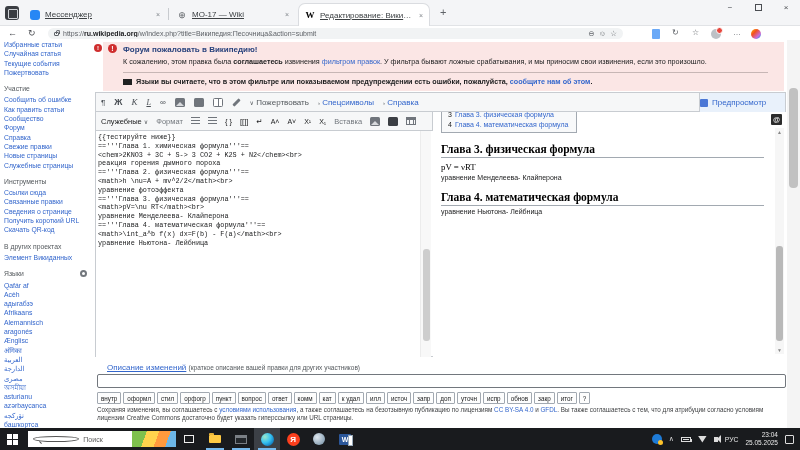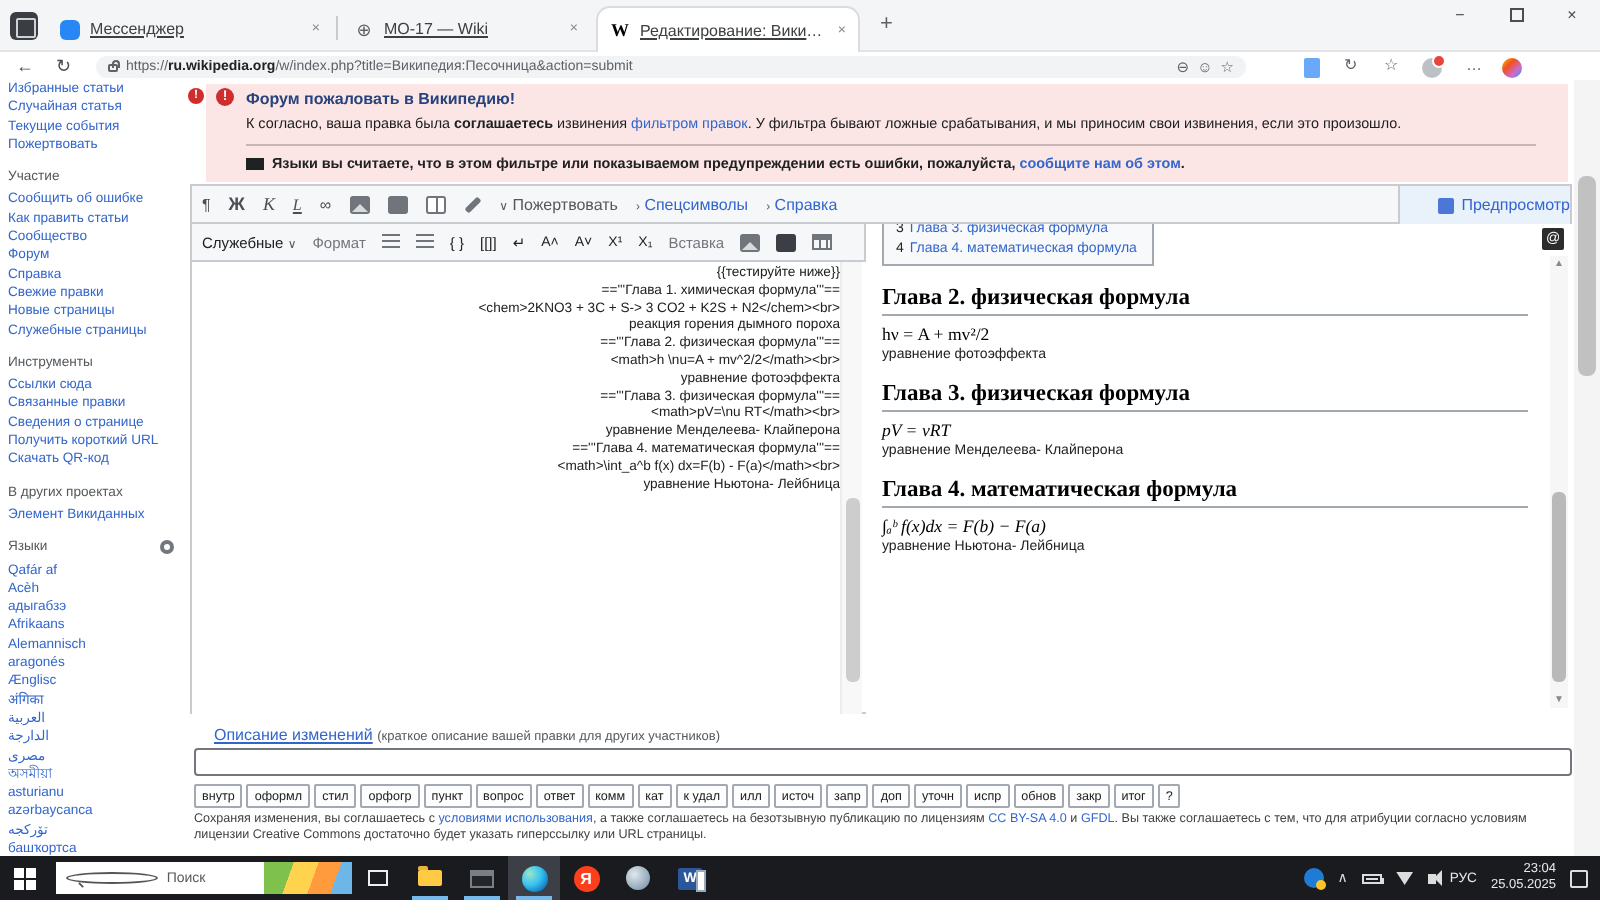--- a/index.html
+++ b/index.html
@@ -59,31 +59,31 @@
   .tb-bold{font-weight:bold;font-size:9px;}
   .tb-italic{font-family:"Liberation Serif",serif;font-style:italic;font-size:9px;}
   .tb-sig{font-family:"Liberation Serif",serif;font-style:italic;text-decoration:underline;font-size:8px;}
   .mini{width:10px;height:9px;background:#70757c;border-radius:1.5px;position:relative;}
   .mini.img::after{content:"";position:absolute;left:1px;bottom:1px;border-left:4px solid transparent;border-right:4px solid transparent;border-bottom:4px solid #d8dadd;}
   .mini.book{background:#fff;border:1px solid #70757c;}
   .mini.book::after{content:"";position:absolute;left:4px;top:0;width:1px;height:100%;background:#70757c;}
   .pencil{width:9px;height:3px;background:#70757c;transform:rotate(-45deg);border-radius:1px;}
   .menu-link{color:#36c;}
   .tb-caret{font-size:6px;color:#54595d;}
-  #previewBtn{position:absolute;right:0;top:0;height:19px;width:86px;background:#e9f1fb;border-left:1px solid #c8ccd1;display:flex;align-items:center;justify-content:flex-end;gap:4px;font-size:8px;color:#36c;}
+  #previewBtn{position:absolute;right:0;top:0;height:19px;width:86px;background:#e9f1fb;border-left:1px solid #c8ccd1;display:flex;align-items:center;justify-content:flex-start;gap:4px;font-size:8px;color:#36c;}
   .pv-ic{width:8px;height:8px;background:#4b77d6;border-radius:1px;}
   #tb2{position:absolute;left:0;top:19px;width:337px;height:19px;background:#f6f7f8;border-right:1px solid #c8ccd1;border-bottom:1px solid #c8ccd1;display:flex;align-items:center;padding-left:5px;gap:8px;font-size:7.5px;color:#202122;}
   #tb2 .lbl{color:#72777d;}
   .list-ic{width:9px;height:8px;background:repeating-linear-gradient(#70757c 0 1px,transparent 1px 3px);}
   .tbl-ic{width:10px;height:8px;border:1px solid #70757c;background:linear-gradient(#70757c 0 2px,transparent 2px),repeating-linear-gradient(90deg,transparent 0 2.5px,#70757c 2.5px 3.5px);}
   .mini.dark{background:#3b3e44;}
   .supsub{font-size:7px;}
 
   
-  #wikitext{position:absolute;left:0;top:38px;width:324px;height:226px;border:none;resize:none;outline:none;font-family:Liberation Sans, sans-serif;font-size:6.8px;line-height:8.8px;color:#202122;padding:2px 0 0 2px;overflow:hidden;background:#fff;text-align:right;}
+  #wikitext{position:absolute;left:0;top:38px;width:324px;height:226px;border:none;resize:none;outline:none;font-family:Liberation Mono, monospace;font-size:6.8px;line-height:8.8px;color:#202122;padding:2px 0 0 2px;overflow:hidden;background:#fff;}
   #ta-scroll{position:absolute;left:324px;top:38px;width:11px;height:226px;background:#f8f8f8;border-left:1px solid #ececec;}
   #ta-thumb{position:absolute;left:2px;top:118px;width:7px;height:92px;background:#cdcdcd;border-radius:3px;}
 
   
   #preview{position:absolute;left:337px;top:19px;width:353px;height:245px;background:#fff;overflow:hidden;padding:0 0 0 8px;}
   #liveprev-ic{position:absolute;right:4px;top:2px;width:11px;height:11px;background:#2c2c2c;color:#fff;font-size:7px;line-height:11px;text-align:center;border-radius:1px;z-index:5;}
   #toc{margin-top:-5px;display:inline-block;border:1px solid #a2a9b1;background:#f8f9fa;padding:2px 8px 3px 6px;font-size:7px;line-height:9.5px;}
   .toc-row{white-space:nowrap;}
   .toc-num{color:#202122;margin-right:3px;}
   .toc-lab{color:#36c;}
@@ -244,21 +244,21 @@
       <a href="#">azərbaycanca</a>
       <a href="#">تۆرکجه</a>
       <a href="#">башҡортса</a>
     </div>
 </nav>
 
 <div id="banner">
   <span class="excl2" style="left:-9px;top:2px;width:8px;height:8px;line-height:8px;font-size:6px;">!</span>
   <span class="excl2" style="left:5px;top:2px;width:9px;height:9px;line-height:9px;">!</span>
   <div class="banner-title">Форум пожаловать в Википедию!</div>
-  <div class="banner-body"><span>К согласно, ваша правка была </span><b>соглашаетесь</b><span> извинения </span><a href="#" class="blink">фильтром правок</a><span>. У фильтра бывают ложные срабатывания, и мы приносим свои извинения, если это произошло.</span></div>
+  <div class="banner-body"><span>К сожалению, этом правка была </span><b>соглашаетесь</b><span> извинения </span><a href="#" class="blink">фильтром правок</a><span>. У фильтра бывают ложные срабатывания, и мы приносим свои извинения, если это произошло.</span></div>
   <div class="banner-hr"></div>
   <div class="banner-note">
       <span class="mail-ic"></span>
       <span><span>Языки вы считаете, что в этом фильтре или показываемом предупреждении есть ошибки, пожалуйста, </span><a href="#" class="blink">сообщите нам об этом</a><span>.</span></span>
     </div>
 </div>
 
 <div id="editbox">
   <div id="tb1">
     <span class="g">¶</span>
@@ -314,35 +314,29 @@
     </div>
 
   <div id="preview">
     <div id="liveprev-ic">@</div>
     <div id="toc">
       
     <div class="toc-row"><span class="toc-num">3</span><span class="toc-lab">Глава 3. физическая формула</span></div><div class="toc-row"><span class="toc-num">4</span><span class="toc-lab">Глава 4. математическая формула</span></div></div>
     <div>
 
 
-        <div class="pv-sec">
-          <div class="pv-h">Глава 2. физическая формула</div>
-          <div class="formula">hν = A + mv²/2</div>
-          <div class="pv-cap">уравнение фотоэффекта</div>
-        </div>
 
         <div class="pv-sec">
           <div class="pv-h">Глава 3. физическая формула</div>
           <div class="formula">pV = νRT</div>
           <div class="pv-cap">уравнение Менделеева- Клайперона</div>
         </div>
 
         <div class="pv-sec">
           <div class="pv-h">Глава 4. математическая формула</div>
-          <div class="formula">∫ₐᵇ f(x)dx = F(b) − F(a)</div>
           <div class="pv-cap">уравнение Ньютона- Лейбница</div>
         </div>
       </div>
     <div id="pv-scroll">
       <span class="sb-ar" style="top:1px;">▲</span>
       <div id="pv-thumb"></div>
       <span class="sb-ar" style="bottom:1px;">▼</span>
     </div>
   </div>
 </div>

